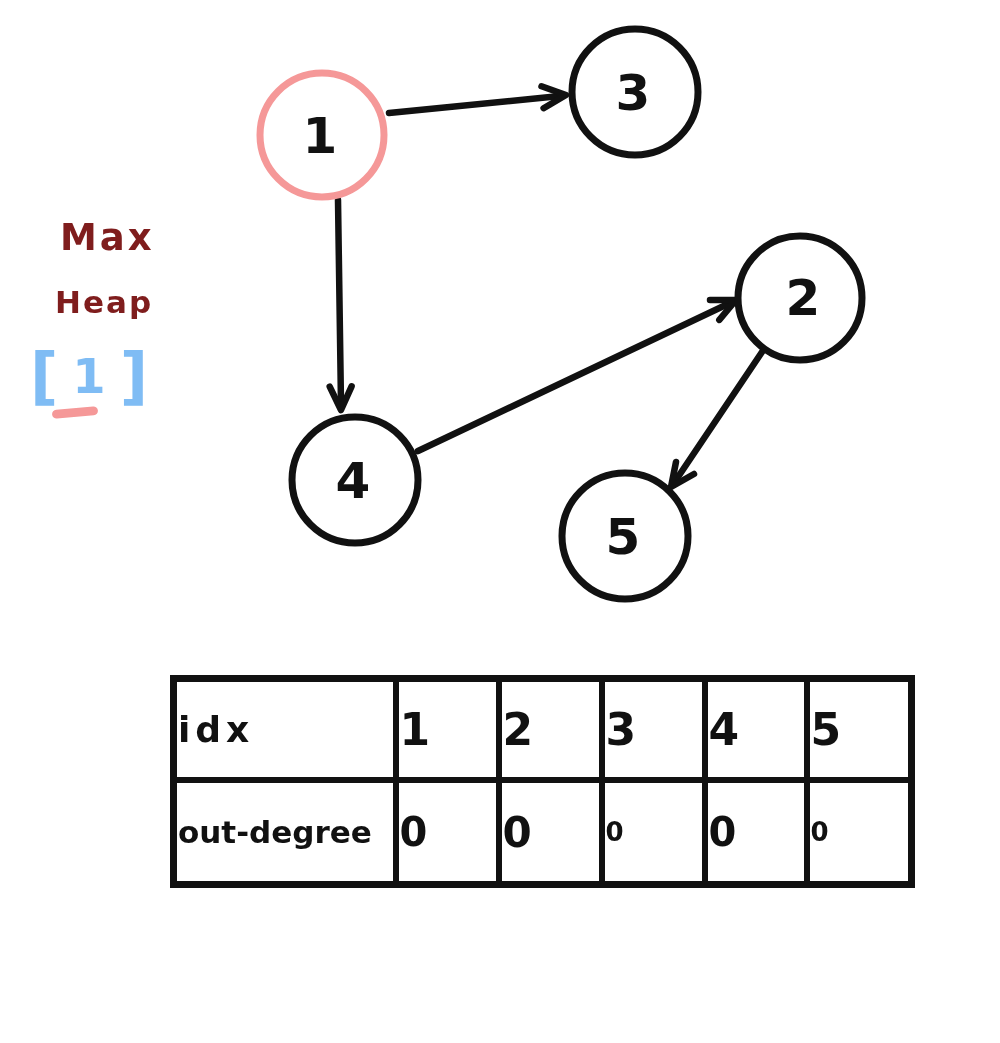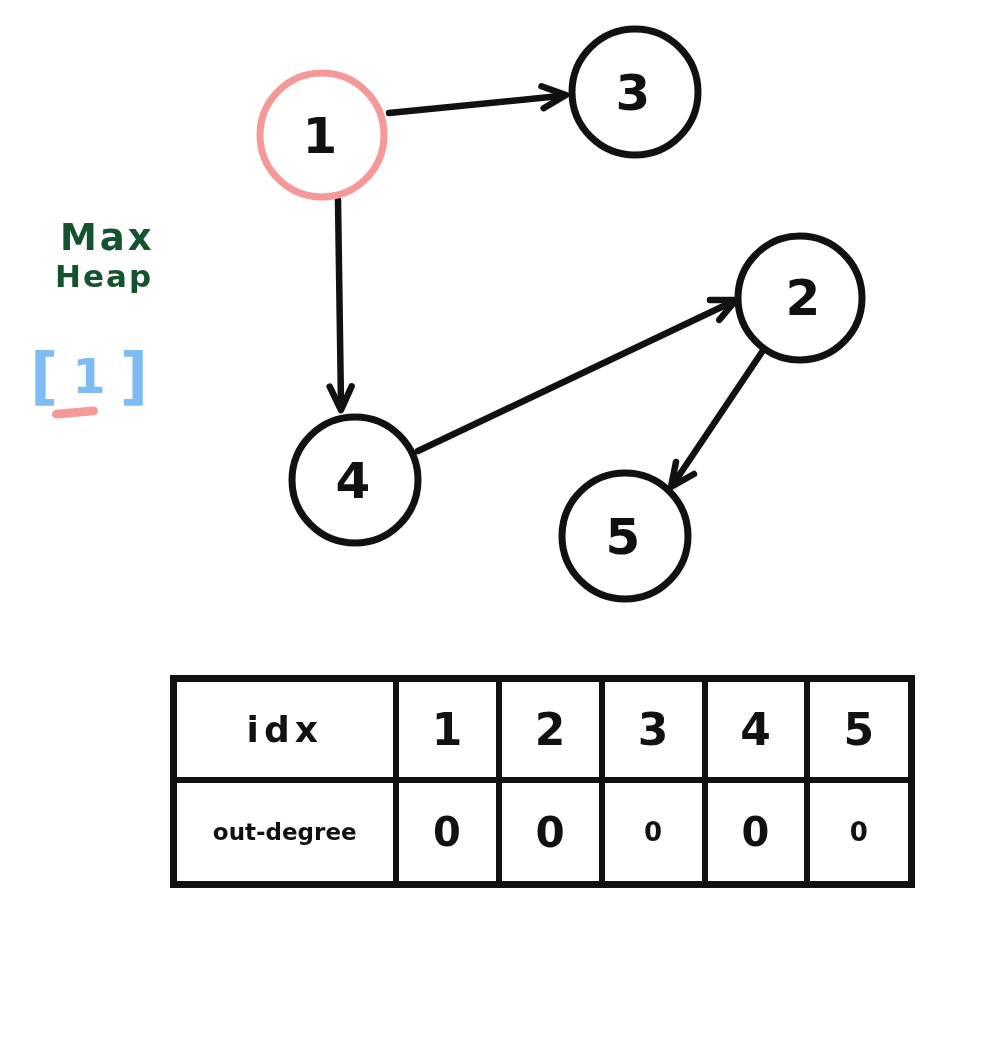--- a/index.html
+++ b/index.html
@@ -36,23 +36,23 @@
   .node-circle.highlight { stroke: #f59898; }
   .node-label {
     font-family: "DejaVu Sans", sans-serif;
     font-size: 50px;
     font-weight: 600;
     fill: #111111;
     text-anchor: middle;
   }
 
   
-  .anno { position: absolute; color: #14532d; font-weight: 700; }
+  .anno { position: absolute; color: #7f1d1d; font-weight: 700; }
   .anno-max  { left: 60px; top: 216px; font-size: 37px; letter-spacing: 3px; }
-  .anno-heap { left: 55px; top: 258px; font-size: 31px; letter-spacing: 2px; }
+  .anno-heap { left: 55px; top: 284px; font-size: 31px; letter-spacing: 2px; }
   .heap-array {
     position: absolute; left: 30px; top: 336px;
     display: flex; align-items: center;
     color: #7fbcf4; font-weight: 700;
   }
   .bracket { font-size: 62px; line-height: 80px; font-weight: 600; }
   .heap-item { position: relative; margin: 0 8px; padding: 0 6px; }
   .heap-value { font-size: 48px; line-height: 70px; display: block; }
   .heap-underline {
     position: absolute;
@@ -66,31 +66,31 @@
   
   .degree-table {
     position: absolute; left: 170px; top: 675px;
     border-collapse: collapse;
     table-layout: fixed;
     width: 738px;
     border: 7px solid #111111;
   }
   .degree-table td {
     border: 6px solid #111111;
-    text-align: center;
+    text-align: left;
     vertical-align: middle;
     font-weight: 600;
     color: #111111;
     overflow: hidden;
   }
   .row-idx td        { height: 93px; }
   .row-outdegree td  { height: 96px; }
   .row-change td     { height: 92px; }
   .lbl-idx    { font-size: 36px; letter-spacing: 5px; }
-  .lbl-outdeg { font-size: 23px; letter-spacing: 0px; }
+  .lbl-outdeg { font-size: 31px; letter-spacing: 0px; }
   .lbl-change { font-size: 34px; letter-spacing: 2px; }
   .digit      { font-size: 44px; }
   .sz-l { font-size: 40px; }
   .sz-m { font-size: 42px; }
   .sz-s { font-size: 26px; }
   .pink-text { color: #f59898; }
 </style>
 </head>
 <body>
 

